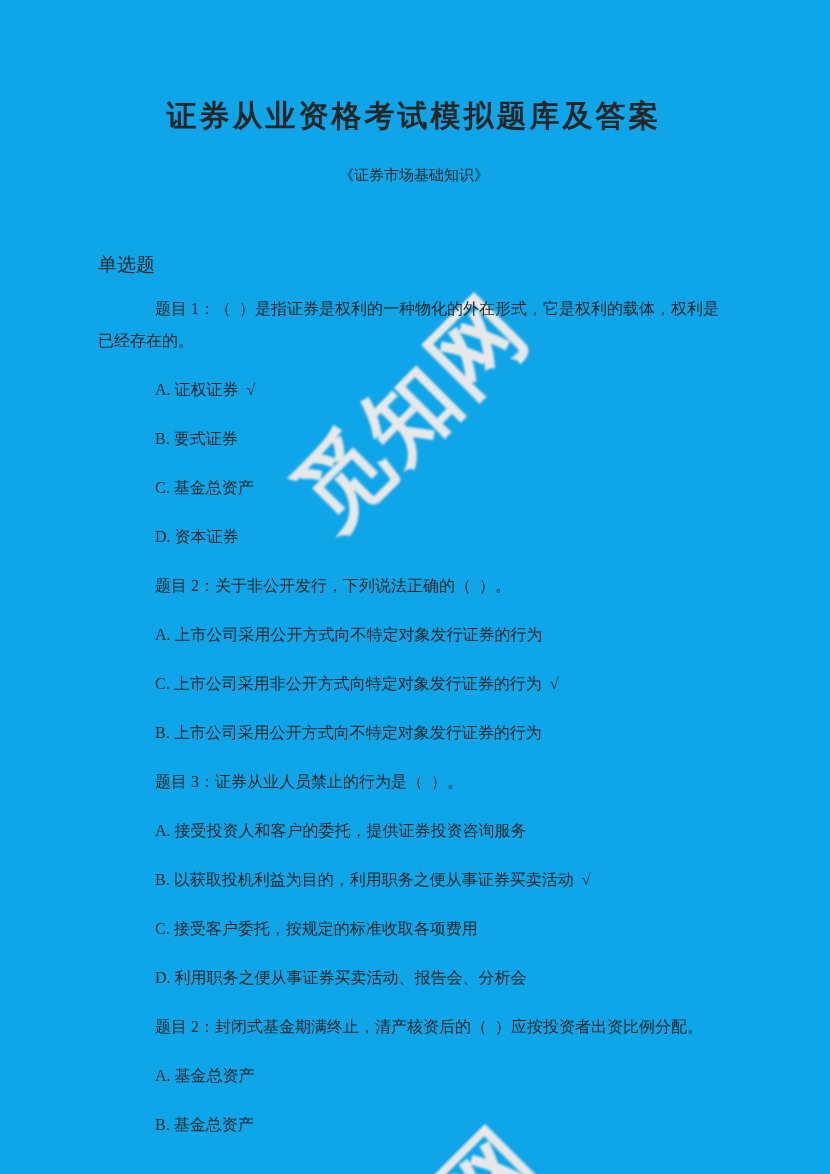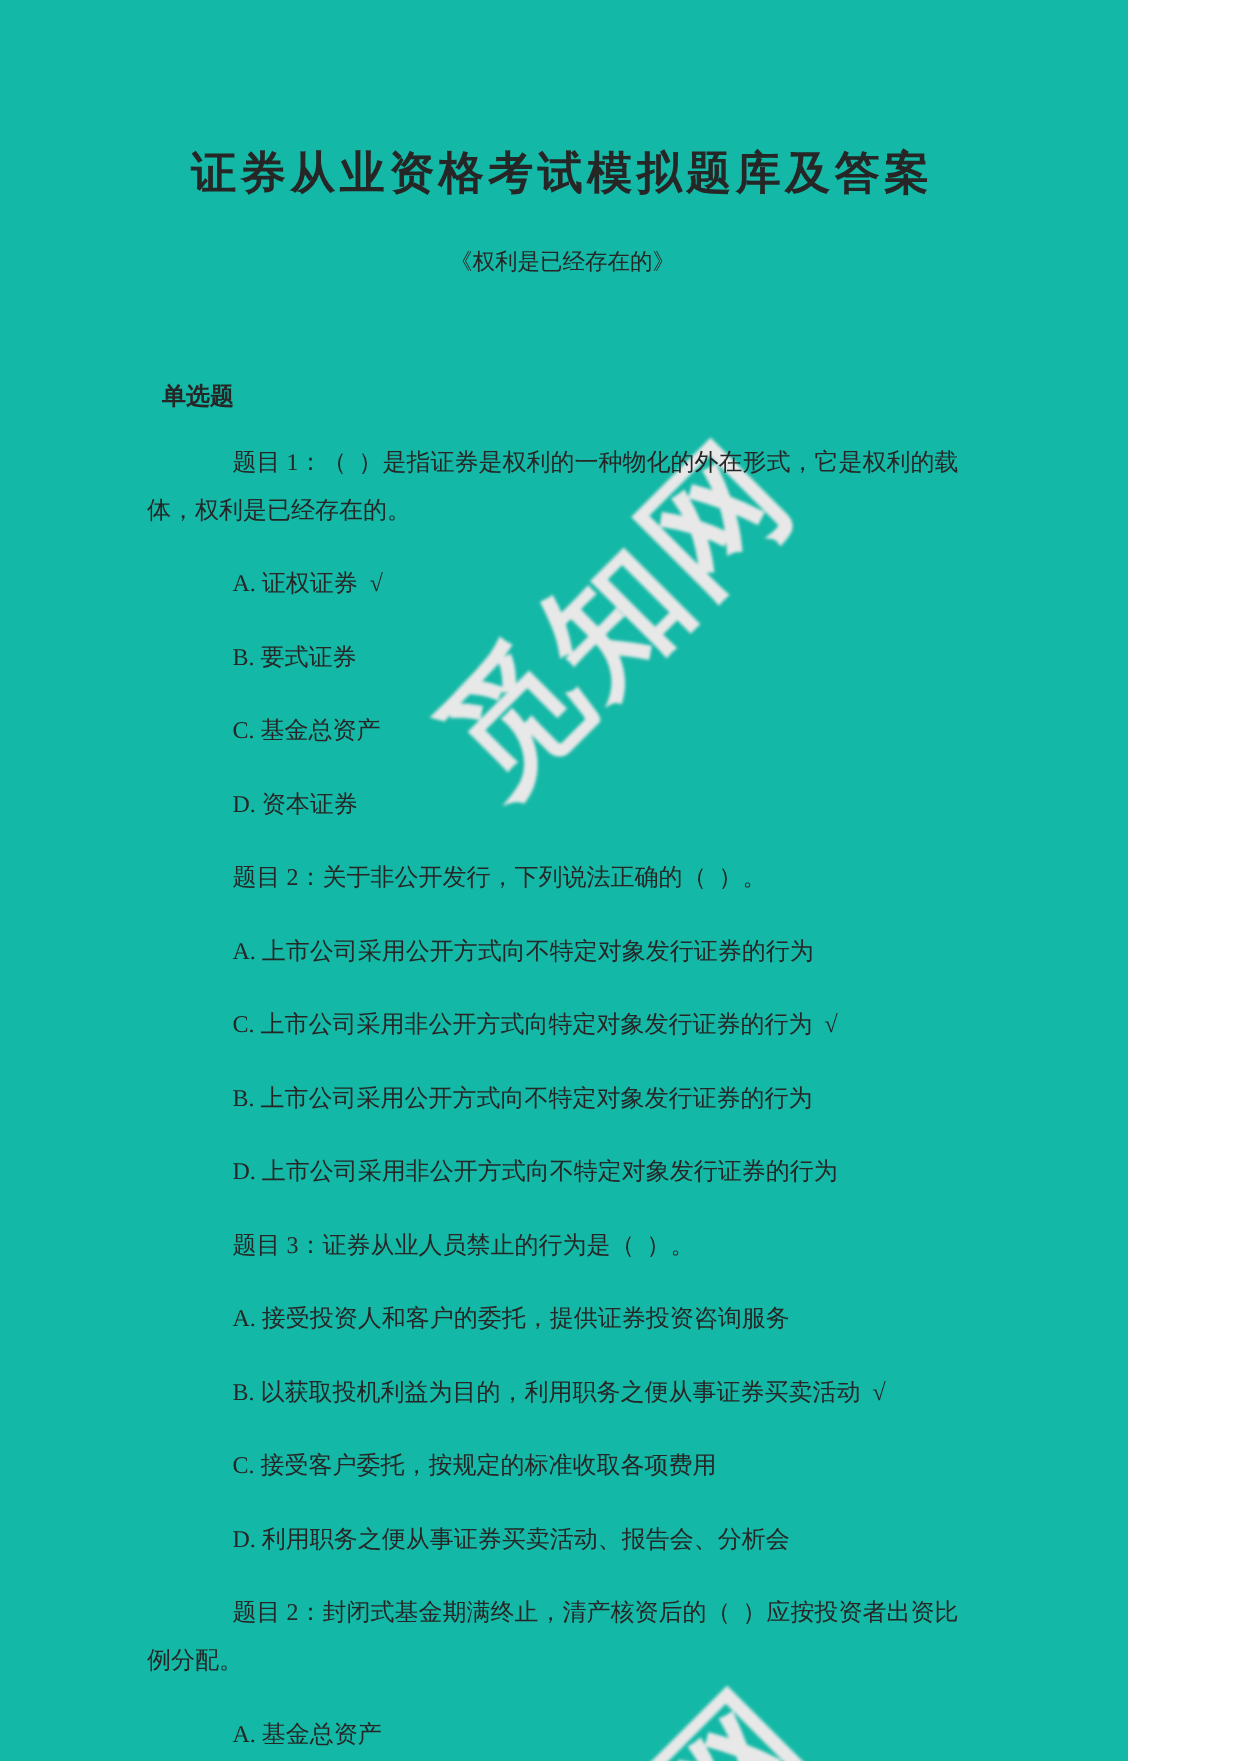--- a/index.html
+++ b/index.html
@@ -2,23 +2,23 @@
 <html><head>
 <meta charset="utf-8">
 <style>
   html, body {
     margin: 0;
     padding: 0;
     background: #ffffff;
   }
   .page {
     position: relative;
-    width: 752px;
+    width: 830px;
     height: 1174px;
-    background: #14b8a6;
+    background: #0ea5e9;
     overflow: hidden;
     color: #262626;
     font-family: "Liberation Serif", "DejaVu Serif", serif;
   }
   .watermark {
     position: absolute;
     font-family: "Liberation Sans", "DejaVu Sans", sans-serif;
     font-weight: 700;
     font-size: 90px;
     letter-spacing: 4px;
@@ -45,23 +45,23 @@
     text-align: center;
     letter-spacing: 3px;
   }
   .subtitle {
     margin: 28px 0 0;
     font-size: 15px;
     line-height: 22px;
     text-align: center;
   }
   .section-heading {
-    margin: 68px 10px 0;
-    font-size: 16px;
-    font-weight: 700;
+    margin: 68px 0 0;
+    font-size: 19px;
+    font-weight: 400;
     line-height: 22px;
   }
   .para {
     margin: 17px 0 0;
     font-size: 16px;
     line-height: 32px;
     text-indent: 57px;
     white-space: pre-wrap;
   }
 </style>
@@ -69,35 +69,34 @@
 <body>
 
 <div class="page">
 
   <div class="watermark wm-middle">觅知网</div>
   <div class="watermark wm-bottom">觅知网</div>
 
   <div class="content">
 
     <h1 class="title">证券从业资格考试模拟题库及答案</h1>
-    <div class="subtitle">《权利是已经存在的》</div>
+    <div class="subtitle">《证券市场基础知识》</div>
 
     <div class="section-heading">单选题</div>
 
     <p class="para">题目 1：（  ）是指证券是权利的一种物化的外在形式，它是权利的载体，权利是已经存在的。</p>
     <p class="para">A. 证权证券  √</p>
     <p class="para">B. 要式证券</p>
     <p class="para">C. 基金总资产</p>
     <p class="para">D. 资本证券</p>
 
     <p class="para">题目 2：关于非公开发行，下列说法正确的（  ）。</p>
     <p class="para">A. 上市公司采用公开方式向不特定对象发行证券的行为</p>
     <p class="para">C. 上市公司采用非公开方式向特定对象发行证券的行为  √</p>
     <p class="para">B. 上市公司采用公开方式向不特定对象发行证券的行为</p>
-    <p class="para">D. 上市公司采用非公开方式向不特定对象发行证券的行为</p>
 
     <p class="para">题目 3：证券从业人员禁止的行为是（  ）。</p>
     <p class="para">A. 接受投资人和客户的委托，提供证券投资咨询服务</p>
     <p class="para">B. 以获取投机利益为目的，利用职务之便从事证券买卖活动  √</p>
     <p class="para">C. 接受客户委托，按规定的标准收取各项费用</p>
     <p class="para">D. 利用职务之便从事证券买卖活动、报告会、分析会</p>
 
     <p class="para">题目 2：封闭式基金期满终止，清产核资后的（  ）应按投资者出资比例分配。</p>
     <p class="para">A. 基金总资产</p>
     <p class="para">B. 基金总资产</p>

